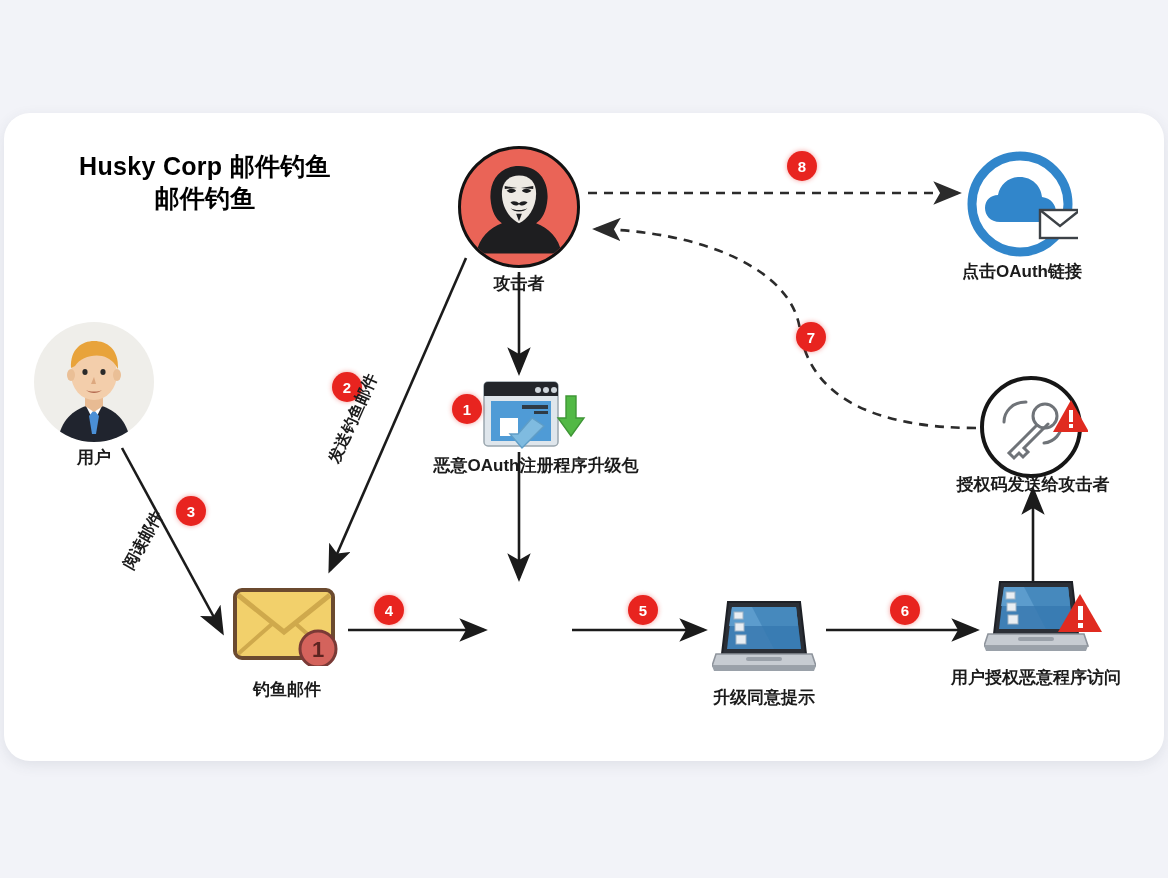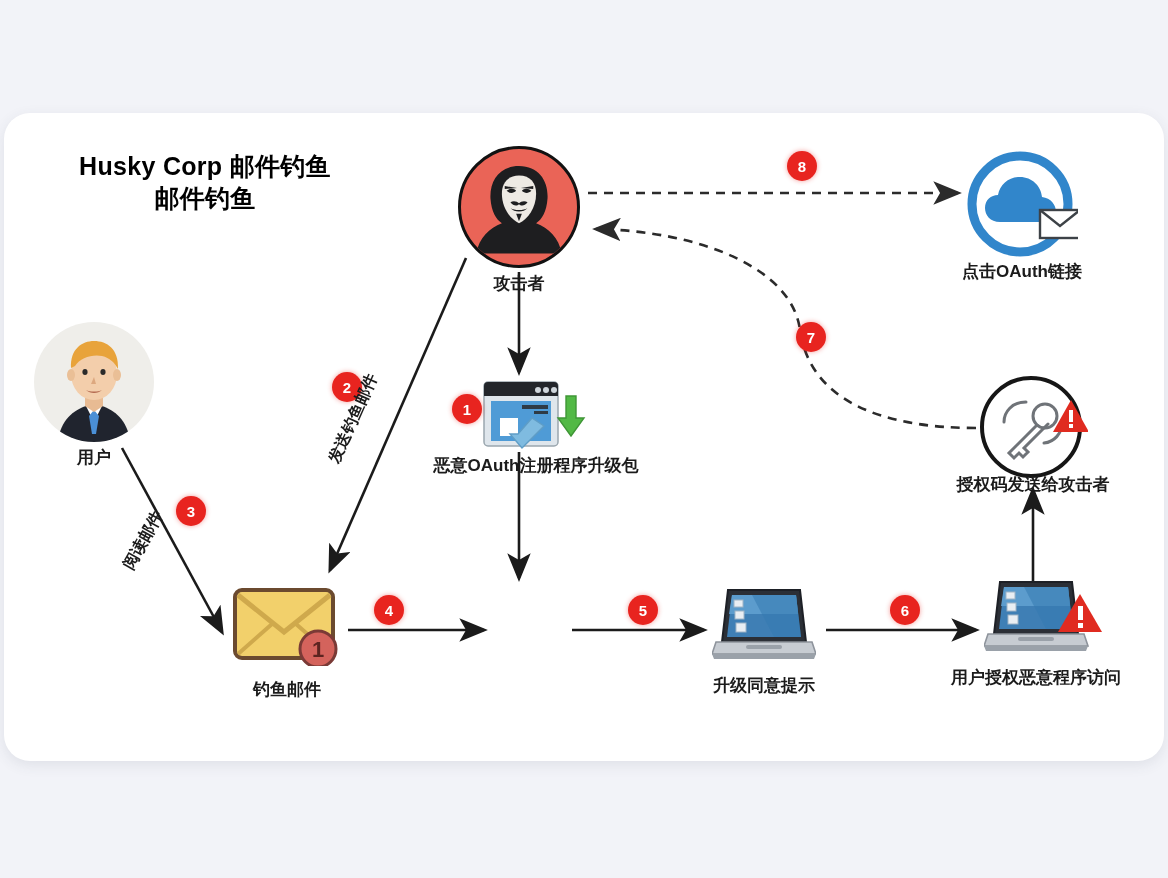--- a/index.html
+++ b/index.html
@@ -63,21 +63,21 @@
   
   #key-node{left:978px;top:372px;width:110px;height:110px;}
 
   
   #mail-node{left:232px;top:586px;width:110px;height:80px;}
 
   
   #hand-node{left:492px;top:586px;width:70px;height:82px;}
 
   
-  #laptop1-node{left:712px;top:588px;width:104px;height:74px;}
+  #laptop1-node{left:712px;top:600px;width:104px;height:74px;}
   #laptop2-node{left:984px;top:580px;width:104px;height:74px;}
 </style>
 </head>
 <body>
 
 <div id="card"></div>
 
 <div id="stage">
 
   <svg id="wires" viewBox="0 0 1168 878">

